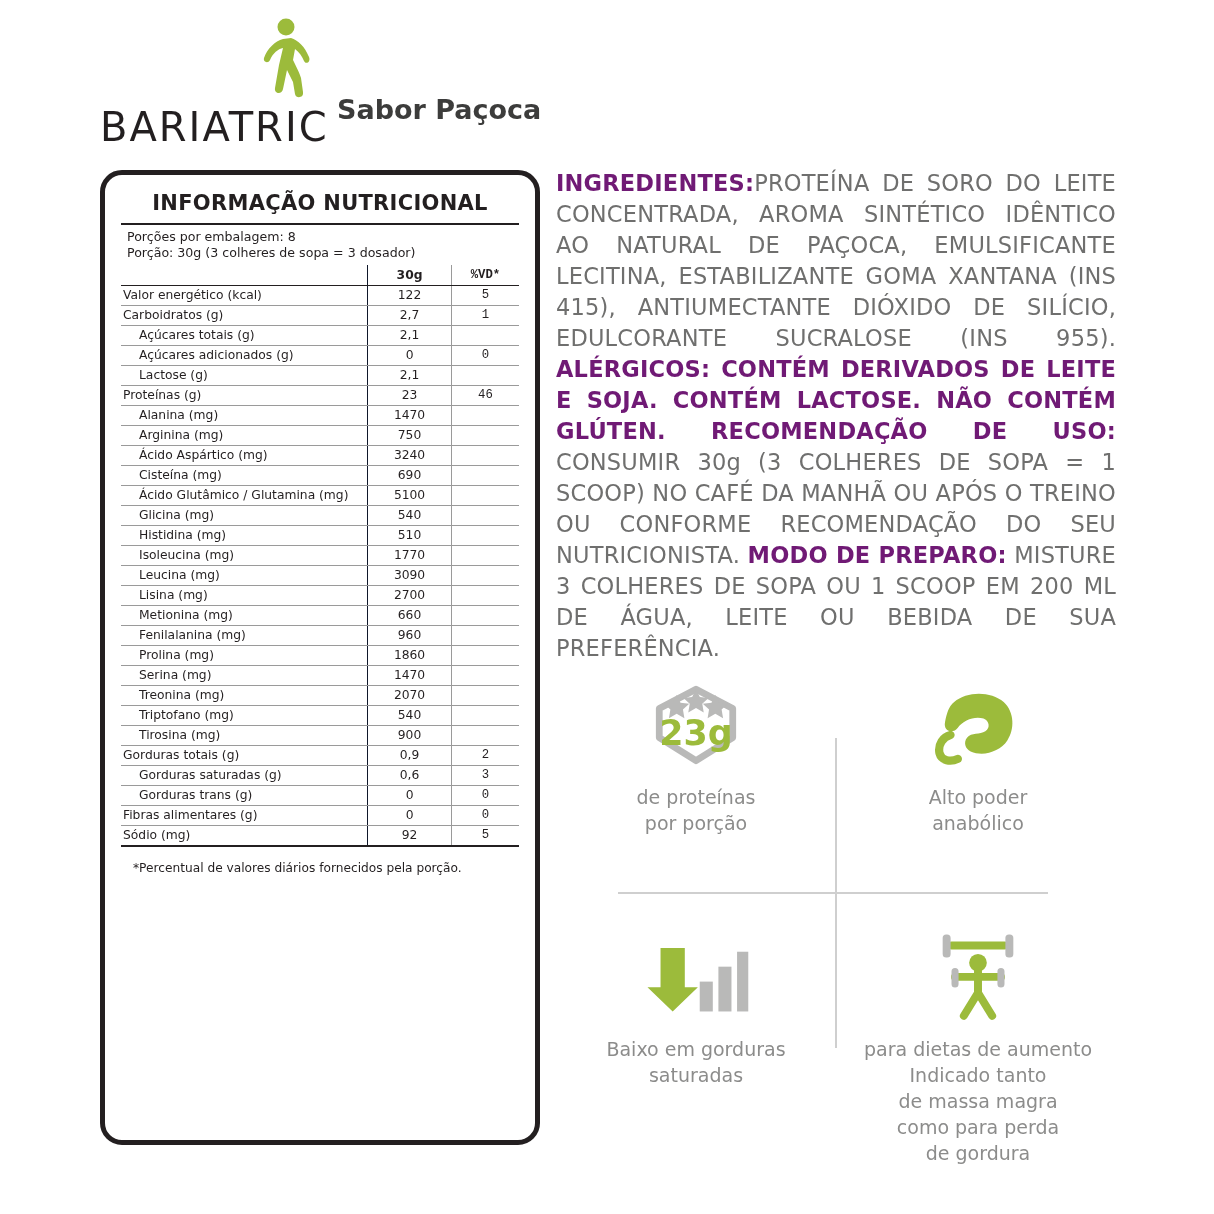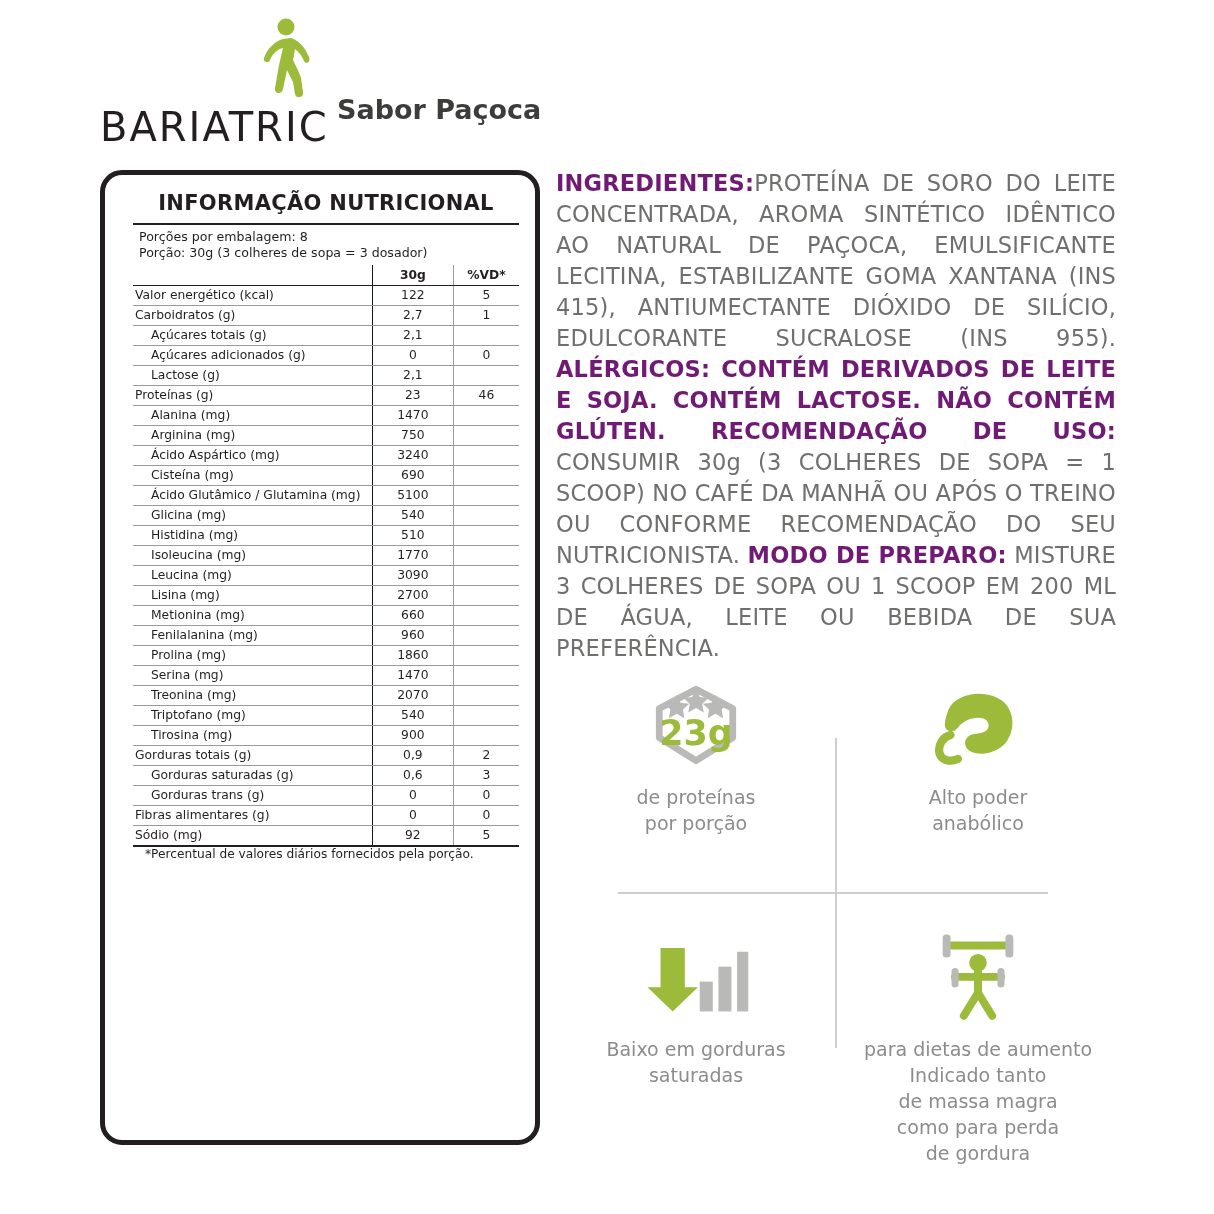--- a/index.html
+++ b/index.html
@@ -64,21 +64,21 @@
   .nutri-box {
     position: absolute;
     left: 100px;
     top: 170px;
     width: 440px;
     height: 975px;
     border: 5px solid #231f20;
     border-radius: 22px;
     background: #fff;
     box-sizing: border-box;
-    padding: 12px 16px 10px 28px;
+    padding: 12px 16px 10px 16px;
   }
   .nutri-title {
     text-align: center;
     font-size: 21px;
     font-weight: bold;
     letter-spacing: 0.3px;
     margin: 4px 0 8px 0;
     color: #231f20;
   }
   .nutri-rule {
@@ -103,26 +103,27 @@
     color: #231f20;
   }
   table.nutri tr.head td {
     border-bottom: 1.6px solid #231f20;
     font-weight: bold;
     text-align: center;
     padding-bottom: 3px;
   }
   td.c-name { width: 62%; padding-left: 4px; }
   td.c-val  { width: 21%; text-align: center; border-left: 1px solid #0f172a; }
-  td.c-dv   { width: 17%; text-align: center; border-left: 1px solid #9a9a9a; }
+  td.c-dv   { width: 17%; text-align: center; border-left: 1px solid #9a9a9a; font-family: Liberation Mono, monospace; }
   tr.indent td.c-name { padding-left: 18px; }
   tr.last td { border-bottom: 2px solid #231f20; }
   .nutri-foot {
     font-size: 12.2px;
     padding-left: 12px;
+    margin-top: 14px;
     color: #231f20;
   }
 
   
   .ingredients {
     position: absolute;
     left: 556px;
     top: 168px;
     width: 560px;
     font-size: 22.5px;

